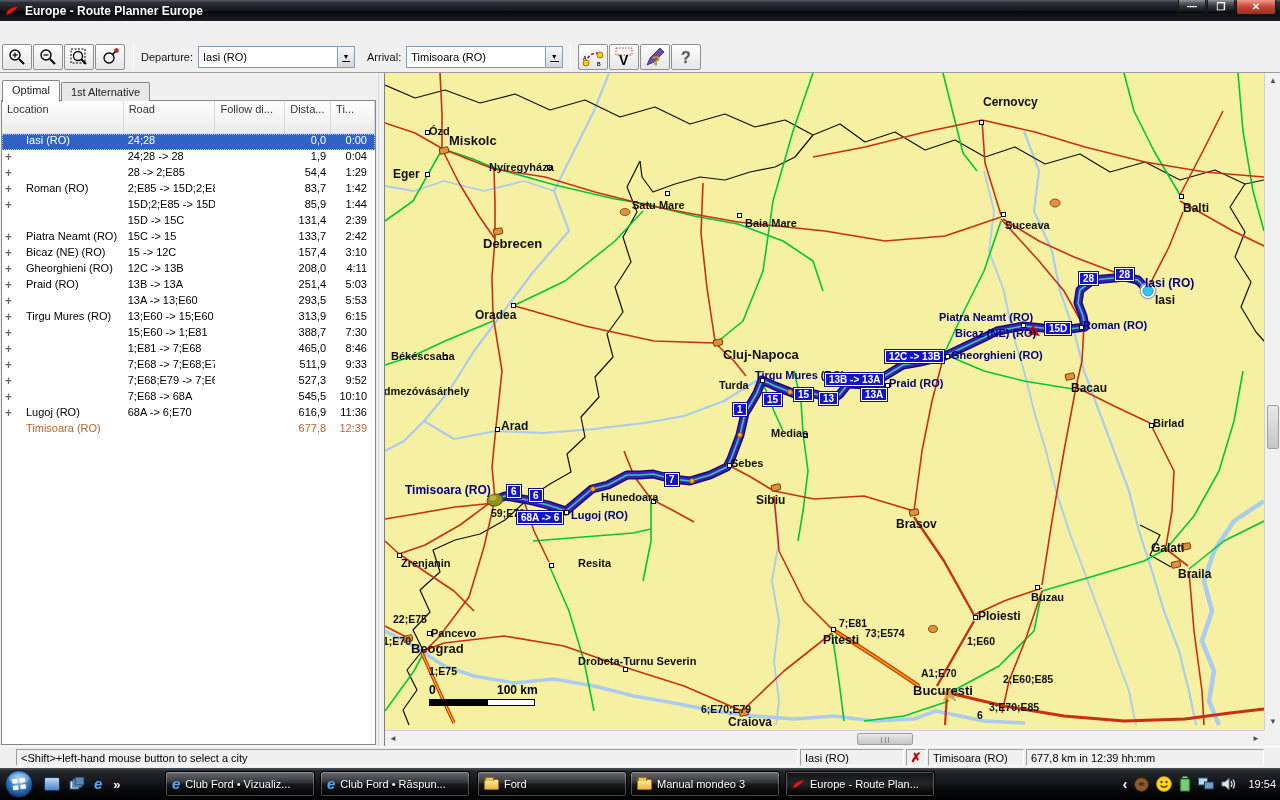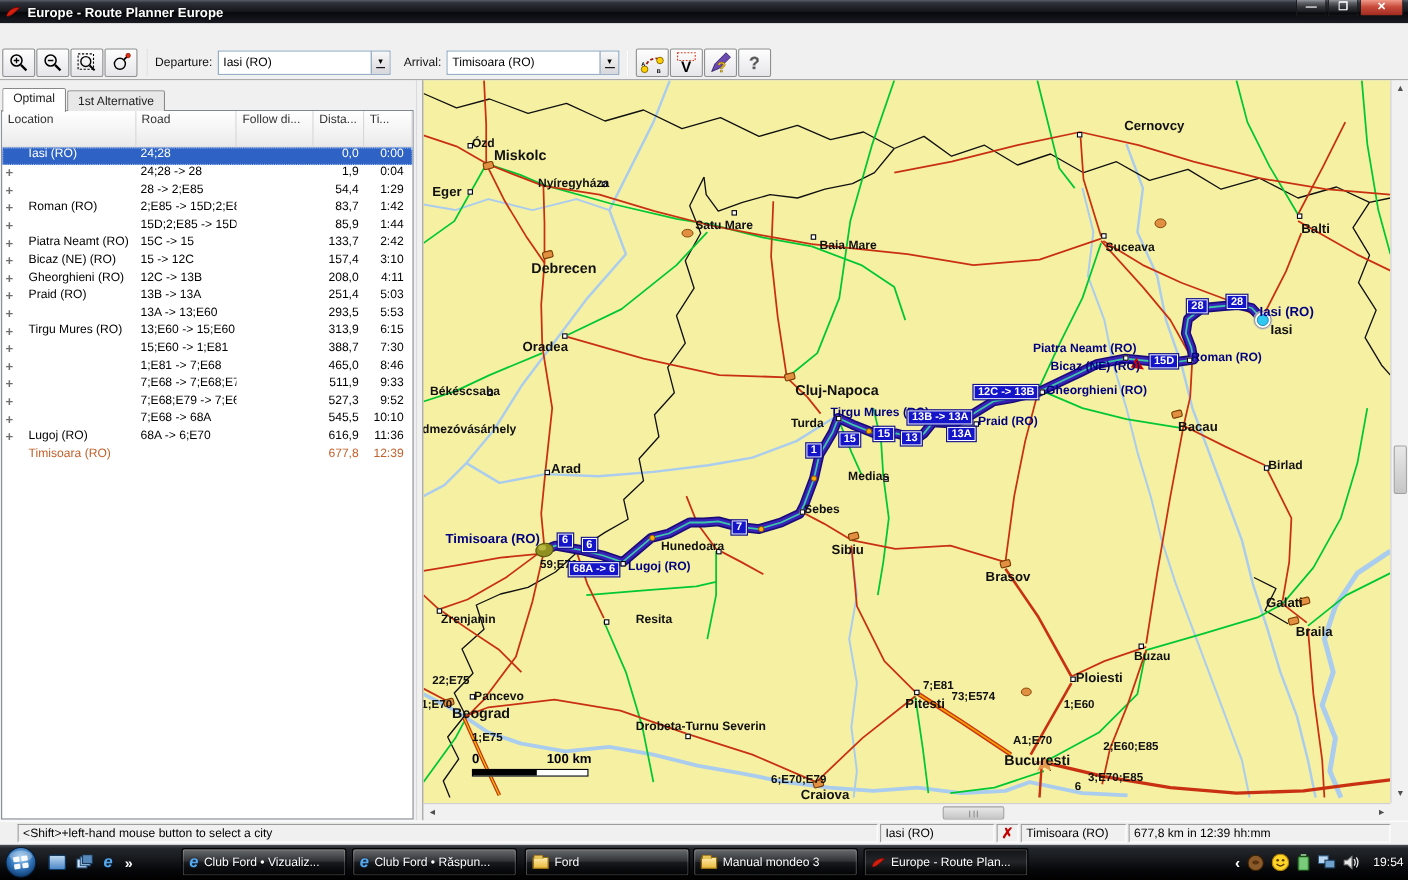--- a/index.html
+++ b/index.html
@@ -261,20 +261,27 @@
               <div class="cell c-follow"></div>
               <div class="cell c-dist">83,7</div>
               <div class="cell c-time">1:42</div>
             </div>
             <div class="lv-row">
               <div class="cell c-loc"><span class="plus">+</span><span></span></div>
               <div class="cell c-road">15D;2;E85 -&gt; 15D</div>
               <div class="cell c-follow"></div>
               <div class="cell c-dist">85,9</div>
               <div class="cell c-time">1:44</div>
+            </div>
+            <div class="lv-row">
+              <div class="cell c-loc"><span></span></div>
+              <div class="cell c-road">15D -&gt; 15C</div>
+              <div class="cell c-follow"></div>
+              <div class="cell c-dist">131,4</div>
+              <div class="cell c-time">2:39</div>
             </div>
             <div class="lv-row">
               <div class="cell c-loc"><span class="plus">+</span><span>Piatra Neamt (RO)</span></div>
               <div class="cell c-road">15C -&gt; 15</div>
               <div class="cell c-follow"></div>
               <div class="cell c-dist">133,7</div>
               <div class="cell c-time">2:42</div>
             </div>
             <div class="lv-row">
               <div class="cell c-loc"><span class="plus">+</span><span>Bicaz (NE) (RO)</span></div>
@@ -530,21 +537,21 @@
           <div class="marker-sq" style="left: 352px; top: 140px;"></div>
           <div class="map-label" style="left: 360px; top: 144px; font-size: 11px;">Baia Mare</div>
           <div class="marker-blob" style="left: 108px; top: 155px;"></div>
           <div class="map-label" style="left: 98px; top: 163px; font-size: 13px;">Debrecen</div>
           <div class="marker-sq" style="left: 126px; top: 230px;"></div>
           <div class="map-label" style="left: 90px; top: 235px; font-size: 12px;">Oradea</div>
           <div class="marker-sq" style="left: 58px; top: 282px;"></div>
           <div class="map-label" style="left: 6px; top: 277px; font-size: 11px;">Békéscsaba</div>
           <div class="map-label" style="left: -8px; top: 312px; font-size: 11px;">ódmezóvásárhely</div>
           <div class="marker-sq" style="left: 594px; top: 47px;"></div>
-          <div class="map-label" style="left: 598px; top: 34px; font-size: 12px; margin-left: 39px;">Cernovcy</div>
+          <div class="map-label" style="left: 598px; top: 22px; font-size: 12px;">Cernovcy</div>
           <div class="marker-sq" style="left: 616px; top: 139px;"></div>
           <div class="map-label" style="left: 620px; top: 146px; font-size: 11px;">Suceava</div>
           <div class="marker-sq" style="left: 794px; top: 121px;"></div>
           <div class="map-label" style="left: 798px; top: 128px; font-size: 12px;">Balti</div>
           <div class="marker-blob" style="left: 680px; top: 300px;"></div>
           <div class="map-label" style="left: 686px; top: 308px; font-size: 12px;">Bacau</div>
           <div class="marker-sq" style="left: 764px; top: 350px;"></div>
           <div class="map-label" style="left: 768px; top: 344px; font-size: 11px;">Birlad</div>
           <div class="marker-blob" style="left: 796px; top: 470px;"></div>
           <div class="map-label" style="left: 766px; top: 468px; font-size: 12px;">Galati</div>

